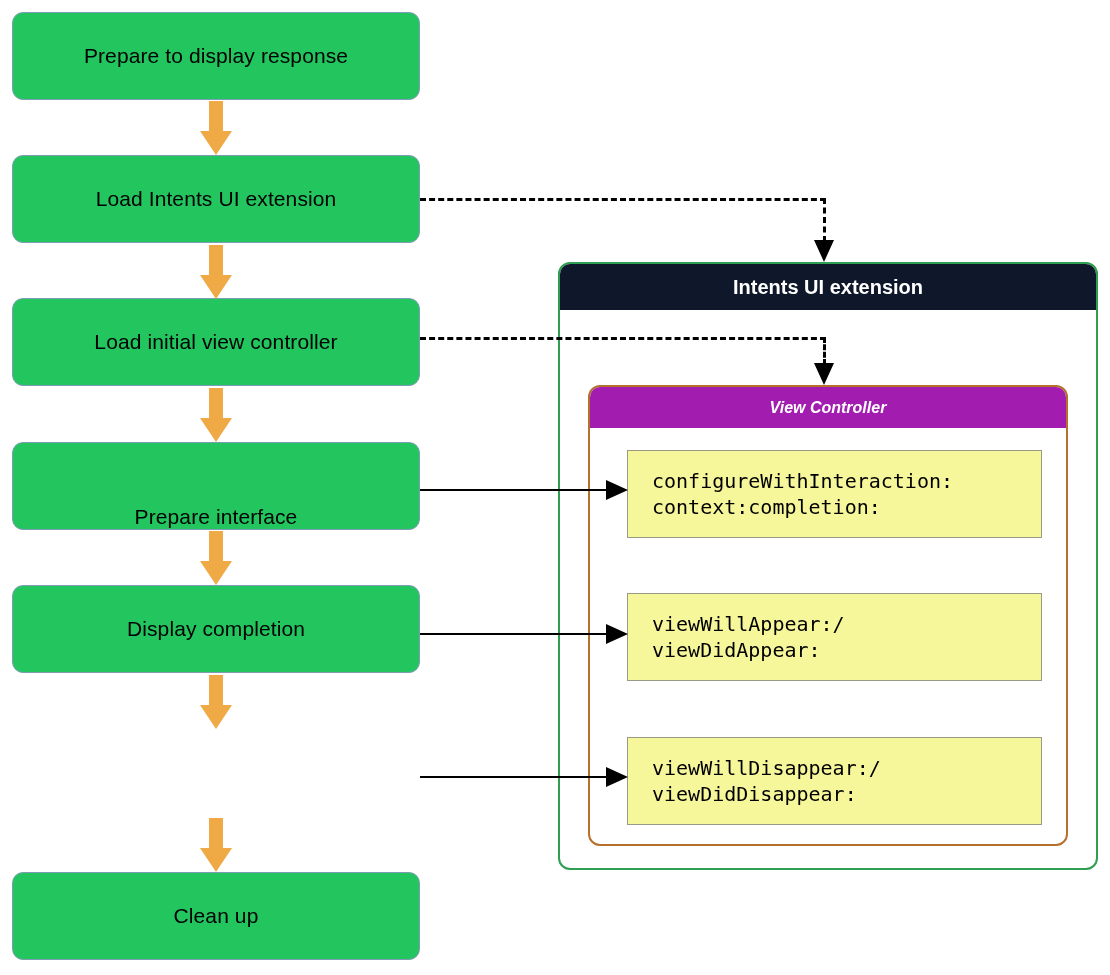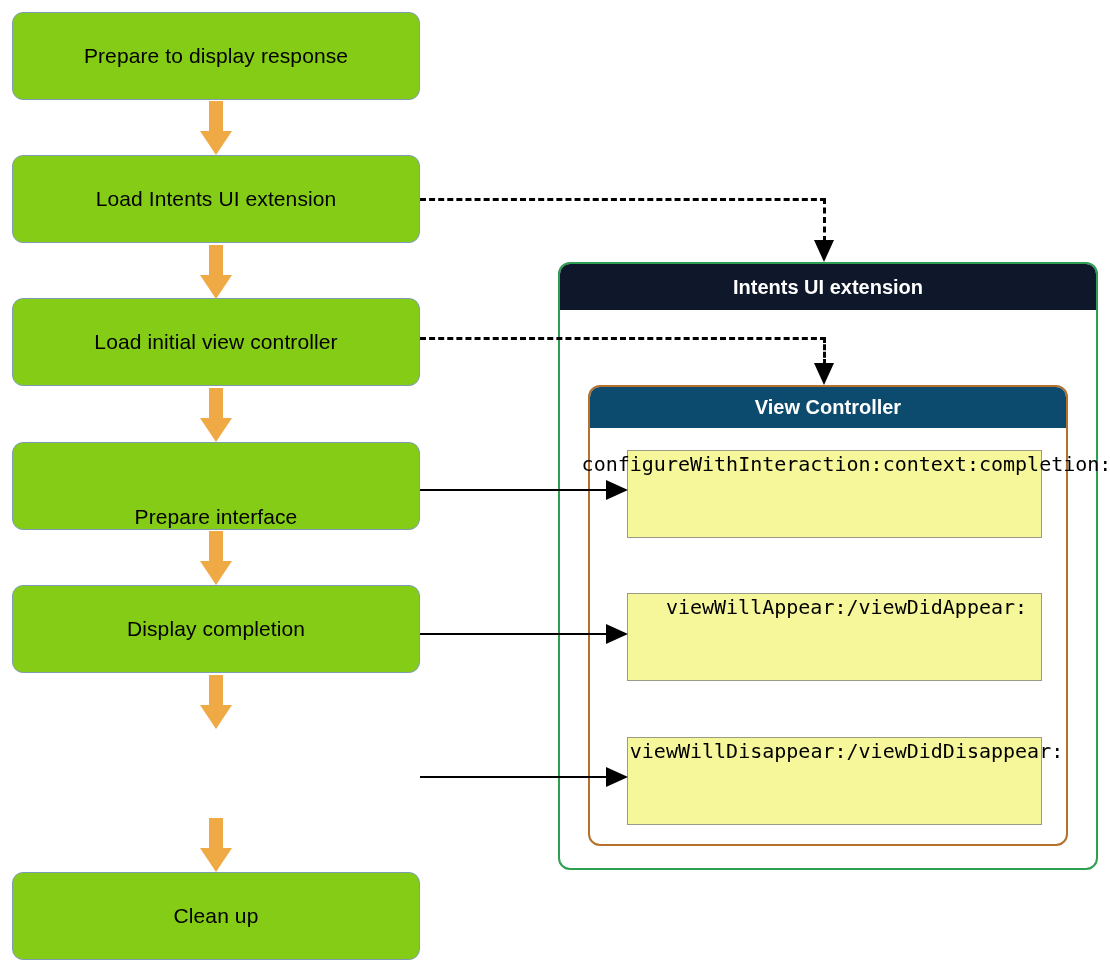--- a/index.html
+++ b/index.html
@@ -21,21 +21,21 @@
     height: 975px;
   }
 
   
   .flow-box {
     position: absolute;
     left: 12px;
     width: 408px;
     height: 88px;
     box-sizing: border-box;
-    background: #84cc16;
+    background: #22c55e;
     border: 1.6px solid #7E9CB4;
     border-radius: 11px;
     display: flex;
     align-items: center;
     justify-content: center;
     font-size: 21px;
     color: #000000;
     letter-spacing: 0.1px;
   }
 
@@ -111,27 +111,28 @@
     background: #ffffff;
     border: 2px solid #B5712C;
     border-radius: 12px;
     overflow: hidden;
   }
   #brown-header {
     position: absolute;
     left: 0; top: 0;
     width: 100%;
     height: 41px;
-    background: #0c4a6e;
+    background: #a21caf;
     display: flex;
     align-items: center;
     justify-content: center;
     color: #ffffff;
-    font-size: 20px;
+    font-size: 16px;
     font-weight: bold;
+    font-style: italic;
   }
   #brown-body {
     position: absolute;
     left: 3px;
     top: 41px;
     right: 3px;
     bottom: 3px;
     background: #ffffff;
     border-radius: 0 0 10px 10px;
   }
@@ -139,20 +140,21 @@
   
   .code-box {
     position: absolute;
     left: 627px;
     width: 415px;
     height: 88px;
     box-sizing: border-box;
     background: #F6F69A;
     border: 1.5px solid #9A9A86;
     display: flex;
+    flex-direction: column;
     justify-content: center;
     padding-left: 24px;
     font-family: "DejaVu Sans Mono", monospace;
     font-size: 20px;
     line-height: 1.32;
     color: #000000;
   }
 
   
   .solid-connector {

